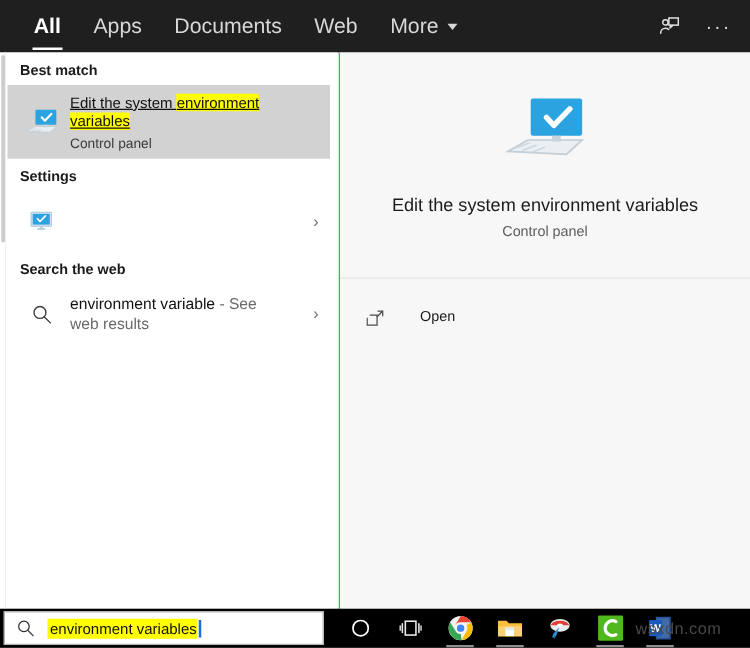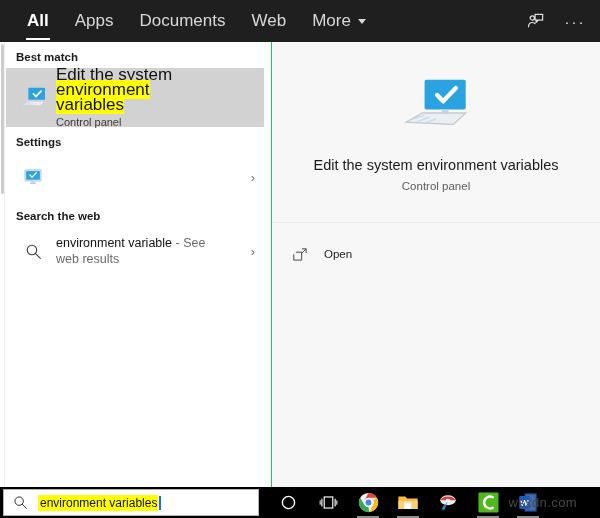--- a/index.html
+++ b/index.html
@@ -82,21 +82,21 @@
   .bestmatch-row {
     position: relative;
     margin: 0 6px 0 1px;
     background: #d2d2d2;
     height: 59px;
     display: flex; align-items: center;
     padding-left: 10px;
   }
   .bm-icon { width: 34px; flex: 0 0 34px; display: flex; align-items: center; justify-content: center; }
   .bm-text { margin-left: 6px; }
-  .bm-title { font-size: 17px; color: #111; line-height: 15px; max-width: 180px; }
+  .bm-title { font-size: 12px; color: #111; line-height: 15px; max-width: 180px; text-decoration: underline; }
   .bm-sub { font-size: 11px; color: #3b3b3b; margin-top: 4px; }
   .hl { background: #ffff00; }
 
   
   .res-row {
     position: relative;
     margin: 0 6px 0 1px;
     min-height: 48px;
     display: flex; align-items: center;
     padding-left: 10px;
@@ -118,21 +118,21 @@
   }
   .preview-title {
     font-size: 14.5px; color: #1b1b1b; text-align: center; margin-top: 16px;
   }
   .preview-sub { font-size: 11.5px; color: #5d5d5d; margin-top: 7px; }
   .action-row {
     display: flex; align-items: center;
     height: 34px; margin-top: 14px; padding-left: 21px;
   }
   .action-icon { width: 22px; display: flex; align-items: center; color: #444; }
-  .action-label { font-size: 11.5px; color: #1b1b1b; margin-left: 9px; }
+  .action-label { font-size: 11.5px; color: #1b1b1b; margin-left: 21px; }
 
   
   .taskbar {
     position: absolute; left: 0; bottom: 0; width: 600px; height: 31px;
     background: #000000;
   }
   .searchbox {
     position: absolute; left: 3px; top: 2px; width: 256px; height: 27px;
     background: #ffffff; border: 1px solid #b5b5b5;
     display: flex; align-items: center; padding-left: 9px;

